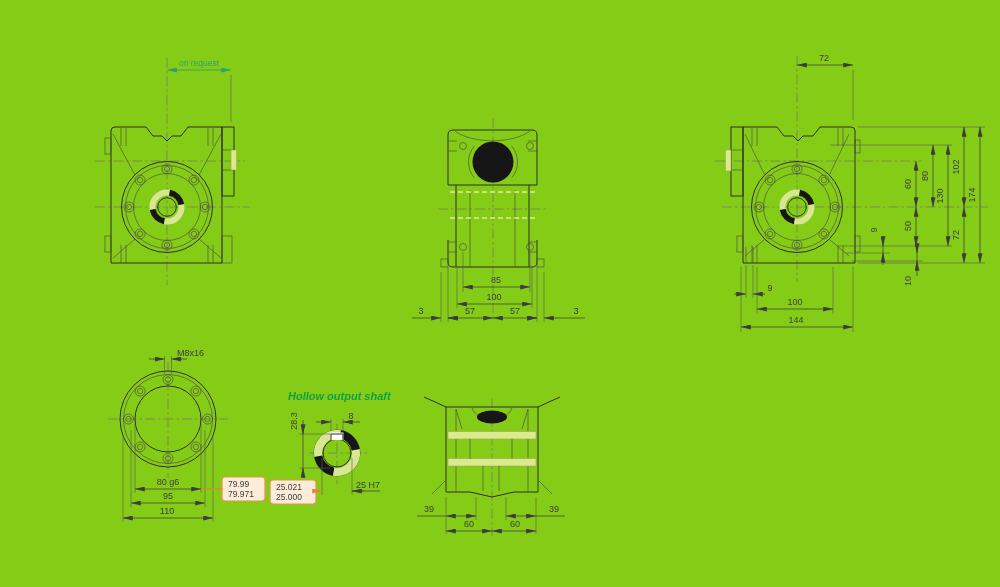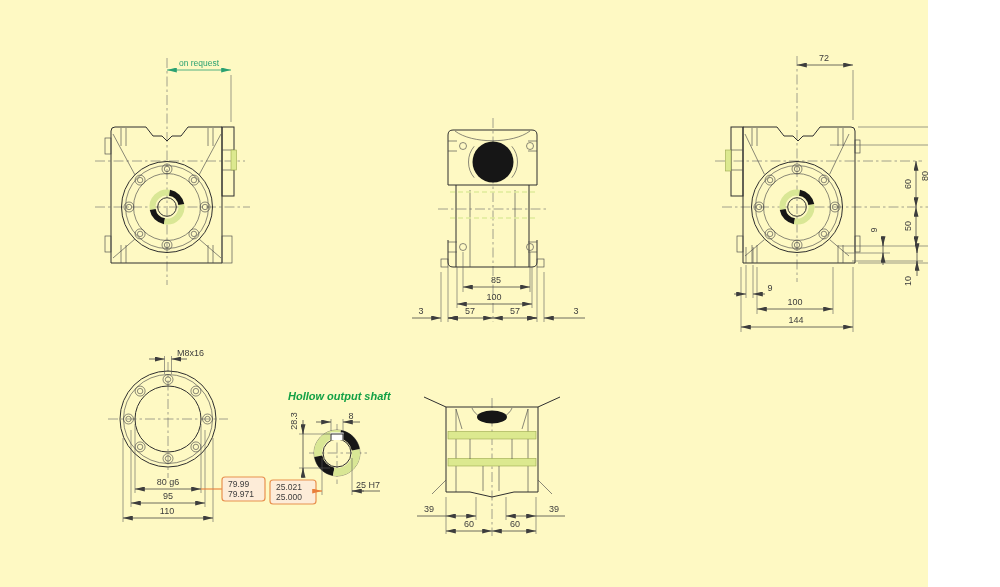--- a/index.html
+++ b/index.html
@@ -1,16 +1,16 @@
 <!DOCTYPE html>
 <html><head>
 <meta charset="utf-8">
 <style>
   html,body{margin:0;padding:0;background:#ffffff;}
-  .stage{width:928px;height:587px;position:relative;background:#fef9c3;overflow:hidden;text-align:center;}
+  .stage{width:1000px;height:587px;position:relative;background:#84cc16;overflow:hidden;text-align:center;}
   svg{display:block;}
   .ln{fill:none;stroke:#2f2f2f;stroke-width:1;}
   .lt{fill:none;stroke:#4a4a4a;stroke-width:.65;}
   .cl{fill:none;stroke:#6f6f6f;stroke-width:.65;stroke-dasharray:10 3 2.5 3;}
   .ext{fill:none;stroke:#5a5a5a;stroke-width:.6;}
   .dim{fill:none;stroke:#3d3d3d;stroke-width:.75;}
   .dimg{fill:none;stroke:#2aa171;stroke-width:.8;}
   .dimo{fill:none;stroke:#e87f3a;stroke-width:1.1;}
   text{font-family:"Liberation Sans","DejaVu Sans",sans-serif;font-size:9px;fill:#3d3d3d;}
   .tg{fill:#2aa171;font-size:8.5px;}

